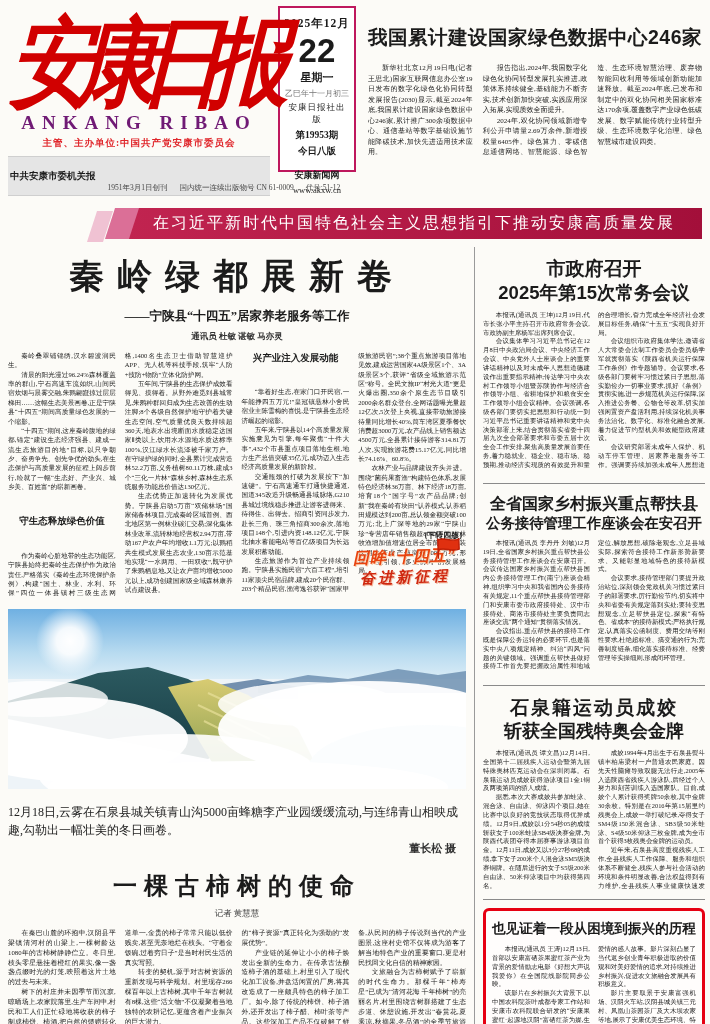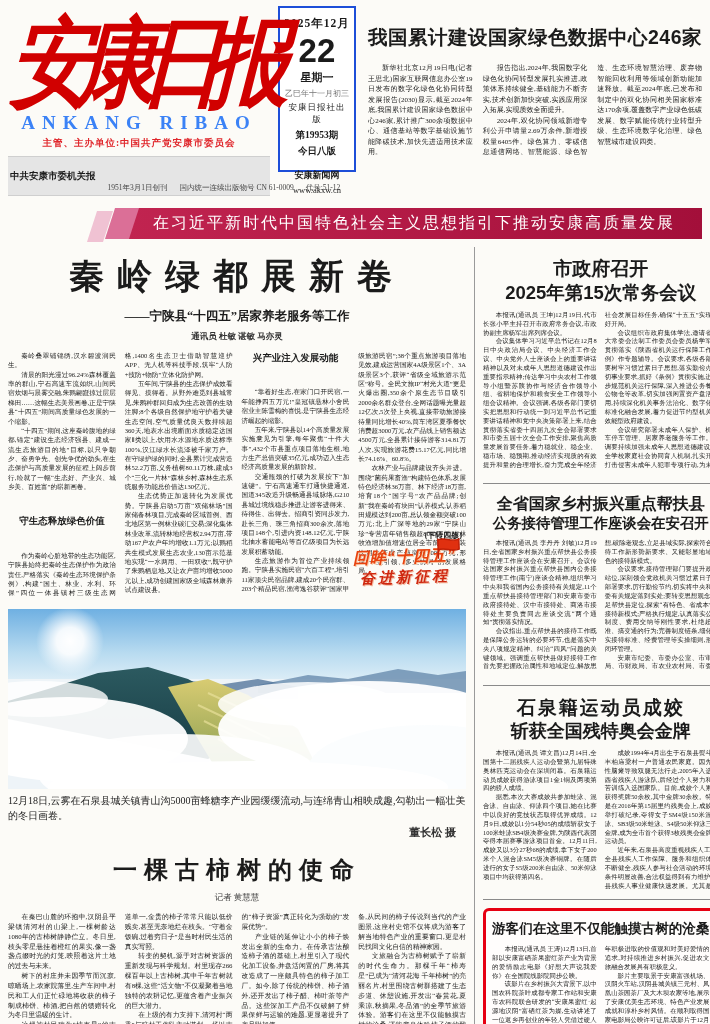--- a/index.html
+++ b/index.html
@@ -4,28 +4,28 @@
 <style>
   html,body{margin:0;padding:0;background:#9b9b9b;}
   .page{position:relative;width:710px;height:1024px;margin:0 auto;background:#fcfbf7;
         overflow:hidden;font-family:"Liberation Serif",serif;color:#1b1b1b;}
   
   .header{display:flex;padding:6px 8px 0 8px;}
   .mast{width:262px;position:relative;}
   .mast-title{font-size:82px;font-weight:900;color:#d10000;line-height:1.0;white-space:nowrap;
               letter-spacing:-16px;font-style:italic;transform:scaleY(1.18) skewX(-3deg);
               transform-origin:left top;margin:10px 0 0 4px;}
-  .mast-en{color:#3b82f6;font-weight:bold;font-size:19px;letter-spacing:7px;text-align:center;
+  .mast-en{color:#701a75;font-weight:bold;font-size:19px;letter-spacing:7px;text-align:center;
            margin-top:14px;font-family:"Liberation Serif",serif;}
   .mast-org{color:#e0262b;font-size:9.5px;font-weight:bold;text-align:center;letter-spacing:1px;margin-top:3px;}
   .subline{display:flex;gap:12px;align-items:center;margin:6px 0 0 0;border-top:1px solid #cfcfcf;
            border-bottom:1px solid #cfcfcf;background:#e5e5e5;padding:2px 2px;}
   .subline .org{font-weight:bold;font-size:9.5px;white-space:nowrap;}
   .subline .pub{font-size:7.5px;color:#444;white-space:nowrap;margin-top:24px;}
-  .datebox{width:96px;border:2px solid #1d4ed8;margin-left:8px;padding:8px 4px 6px;text-align:center;
+  .datebox{width:96px;border:2px solid #be185d;margin-left:8px;padding:8px 4px 6px;text-align:center;
            background:#fff;display:flex;flex-direction:column;gap:3px;height:148px;}
   .db-ym{font-size:11.5px;font-weight:bold;letter-spacing:1px;}
   .db-day{font-size:33px;font-weight:bold;line-height:1;font-family:"Liberation Sans",sans-serif;}
   .db-week{font-size:11px;font-weight:bold;}
   .db-lunar{font-size:8px;color:#777;}
   .db-pubr{font-size:8.5px;letter-spacing:1px;}
   .db-issue{font-size:9.5px;font-weight:bold;}
   .db-pages{font-size:9.5px;font-weight:bold;}
   .db-site{font-size:9px;font-weight:bold;margin-top:8px;}
   .db-url{font-size:8.5px;}
@@ -64,21 +64,21 @@
   .stamp{position:absolute;right:2px;bottom:-2px;width:118px;height:56px;text-align:center;
          transform:rotate(-2deg);}
   .stamp .s1{font-family:"Liberation Sans",sans-serif;font-weight:900;font-style:italic;
              font-size:16px;color:#e8420e;letter-spacing:1px;text-shadow:1px 1px 0 #f8c9a8;}
   .stamp .s2{font-family:"Liberation Sans",sans-serif;font-weight:900;font-style:italic;
              font-size:15px;color:#cf2810;letter-spacing:3px;text-shadow:1px 1px 0 #f4b9a0;}
   .stamp svg{position:absolute;right:2px;top:-8px;}
   
   .photo{margin-top:8px;}
   .photo svg{display:block;}
-  .caption{font-size:10px;line-height:1.5;margin-top:4px;color:#222;}
+  .caption{font-size:12px;line-height:1.5;margin-top:14px;color:#222;}
   .credit{text-align:right;font-size:11px;font-weight:bold;margin-top:2px;padding-right:10px;color:#333;}
   
   .pers-head{text-align:center;font-size:24px;font-weight:900;letter-spacing:7px;margin:14px 0 6px;white-space:nowrap;}
   .pers-by{text-align:center;font-size:8.5px;margin-bottom:8px;color:#444;}
   .pers-body{column-count:4;column-gap:9px;font-size:6.8px;line-height:1.45;text-align:justify;
              height:186px;overflow:hidden;}
   
   .r-art{padding:6px 0 8px;border-bottom:1px solid #8a8a8a;}
   .r-head{font-family:"Liberation Sans",sans-serif;text-align:center;font-weight:900;line-height:1.25;margin:4px 0 7px;}
   .r-head .l1,.r-head .l2{display:block;white-space:nowrap;}
@@ -269,21 +269,21 @@
         </div>
         <div class="r-body ath-body">
             <p>本报讯(通讯员 谭文昌)12月14日,全国第十二届残疾人运动会暨第九届特殊奥林匹克运动会在深圳闭幕。石泉籍运动员成姣获得游泳项目1金1铜及两项第四的骄人成绩。</p>
             <p>据悉,本次大赛成姣共参加蛙泳、混合泳、自由泳、仰泳四个项目,她在比赛中以良好的竞技状态取得优异成绩。12月9日,成姣以1分54秒05的成绩斩获女子100米蛙泳SB4级决赛金牌,为陕西代表团夺得本届赛事游泳项目首金。12月11日,成姣又以3分27秒68的成绩,拿下女子200米个人混合泳SM5级决赛铜牌。在随后进行的女子S5级200米自由泳、50米仰泳项目中均获得第四名。</p>
             <p>成姣1994年4月出生于石泉县熨斗镇丰柏庙梁村一户普通农民家庭。因先天性脑瘫导致双腿无法行走,2005年入选陕西省残疾人游泳队,后经过个人努力和刻苦训练入选国家队。目前,成姣个人累计获得奖牌50余枚,其中金牌30余枚。特别是在2016年第15届里约残奥会上,成姣一举打破纪录,夺得女子SM4级150米混合泳、SB3级50米蛙泳、S4级50米仰泳三枚金牌,成为全市首个获得3枚残奥会金牌的运动员。</p>
             <p>近年来,石泉县高度重视残疾人工作,全县残疾人工作保障、服务和组织体系不断健全,残疾人参与社会活动的环境和条件明显改善,合法权益得到有力维护,全县残疾人事业健康快速发展。尤其是残疾人体育工作成效明显,涌现出一大批以夏江波、成姣为代表的石泉籍优秀运动员,先后在残奥会、全国残疾人运动会等大型综合运动会中崭露头角,屡获佳绩,展现了石泉健儿的良好风采。</p>
           </div>
       </div>
 
       <div class="movie-box">
-        <h3>游客们在这里不仅能触摸古树的沧桑</h3>
+        <h3>也见证着一段从困境到振兴的历程</h3>
         <div class="movie-body">
             <p>本报讯(通讯员 王涛)12月13日,首部以安康富硒茶果蜜红茶产业为背景的爱情励志电影《好想大声说我爱你》在全国院线影院同步公映。</p>
             <p>该影片在乡村振兴大背景下,以中国农科院茶叶成都专家工作站和安康市农科院联合研发的“安康果蜜红·起源地汉阴”富硒红茶为媒,生动讲述了一位返乡再创业的年轻人凭借过硬人品和产品品质,屡败屡战重新图强,赢得市场青睐并收获美好爱情的感人故事。影片深刻凸显了当代返乡创业青年积极进取的价值观和对美好爱情的追求,对持续推进乡村振兴,促进农文旅融合发展具有积极意义。</p>
             <p>影片主要取景于安康富强机场、汉阴火车站,汉阴县城关镇三元村、凤凰山茶园茶厂及大木坝农家等地,展示了安康优美生态环境、特色产业发展成就和淳朴乡村风情。在顺利取得国家电影局公映许可证后,该影片于12月6日在中国电影博物馆影院2号厅首映。</p>
           </div>
       </div>
 
     </div>
   </div>
 </div>

